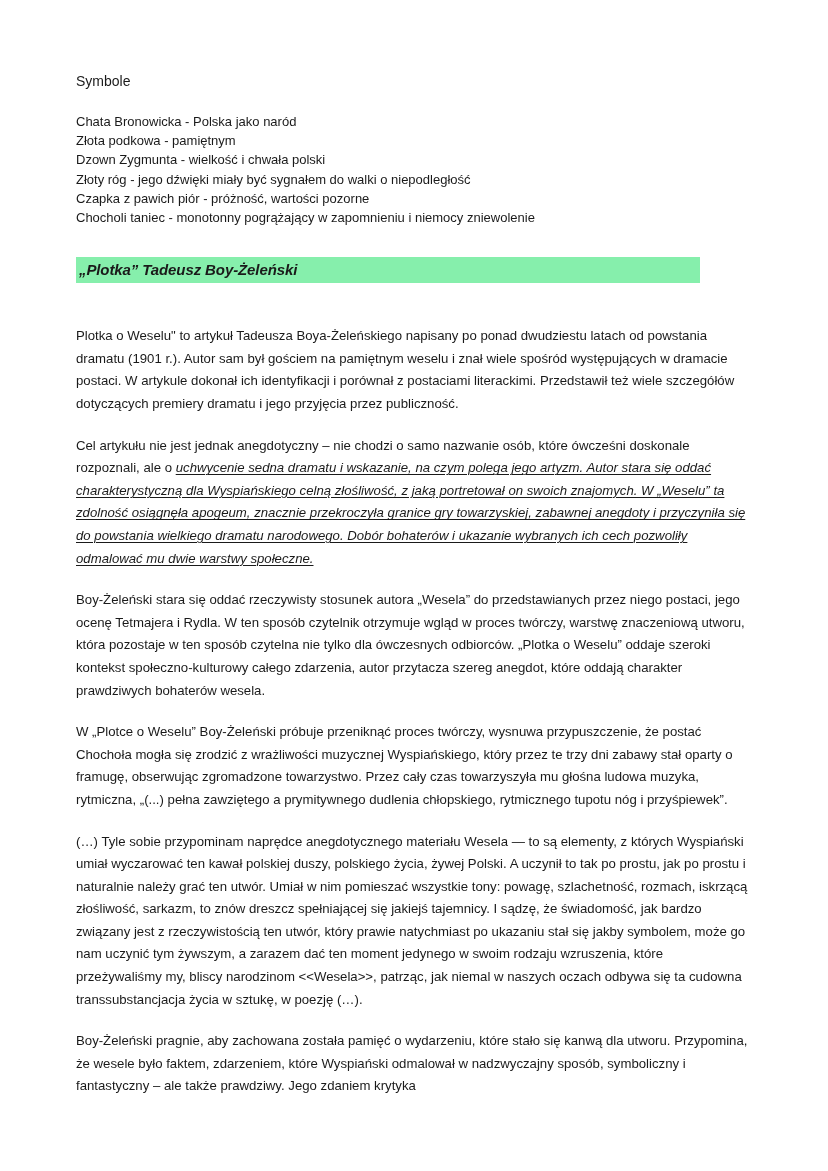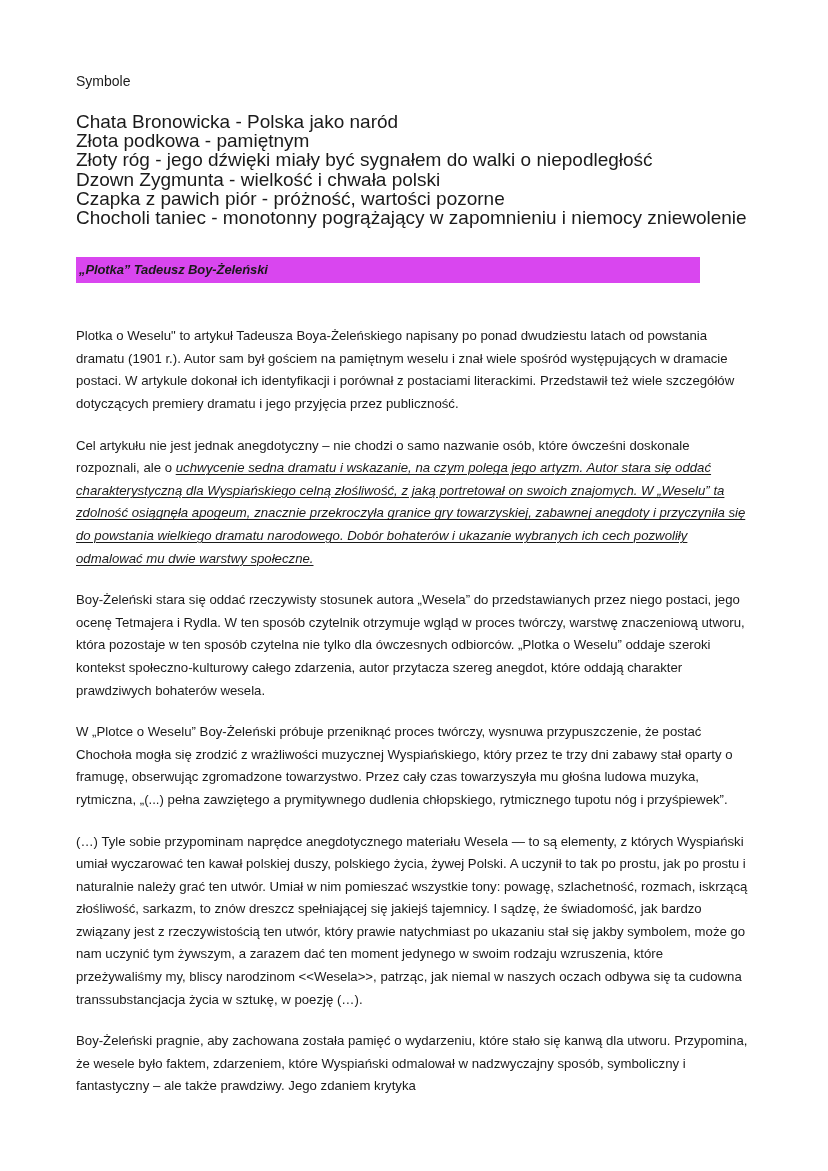--- a/index.html
+++ b/index.html
@@ -42,37 +42,37 @@
     color: #1a1a1a;
     margin: 0 0 22px 0;
   }
 
   .symbols-list {
     margin: 0;
     padding: 0;
     list-style: none;
   }
   .symbols-list li {
-    font-size: 19px;
+    font-size: 13px;
     line-height: 19.2px;
     color: #1a1a1a;
     white-space: nowrap;
   }
 
   
   .highlight-heading-wrap {
     margin-top: 30px;
     margin-bottom: 0;
   }
   .highlight-heading {
     display: block;
     width: 624px;
     box-sizing: border-box;
-    background: #d946ef;
-    font-size: 13px;
+    background: #86efac;
+    font-size: 15px;
     font-weight: bold;
     font-style: italic;
     line-height: 17px;
     padding: 4px 0 5px 3px;
     color: #1a1a1a;
     letter-spacing: -0.1px;
   }
 
   
   .body-block {
@@ -103,22 +103,22 @@
 
 <div class="page">
   <div class="content">
 
     <div>
       <div class="symbols-title">Symbole</div>
 
       <ul class="symbols-list">
         <li>Chata Bronowicka -  Polska jako naród</li>
         <li>Złota podkowa -  pamiętnym</li>
+        <li>Dzown Zygmunta - wielkość i chwała polski</li>
         <li>Złoty róg - jego dźwięki miały być sygnałem do walki o niepodległość</li>
-        <li>Dzown Zygmunta - wielkość i chwała polski</li>
         <li>Czapka z pawich piór - próżność, wartości pozorne</li>
         <li>Chocholi taniec  - monotonny pogrążający w zapomnieniu i niemocy zniewolenie</li>
       </ul>
     </div>
 
     <div class="highlight-heading-wrap">
       <span class="highlight-heading">„Plotka” Tadeusz Boy-Żeleński</span>
     </div>
 
     <div class="body-block">

